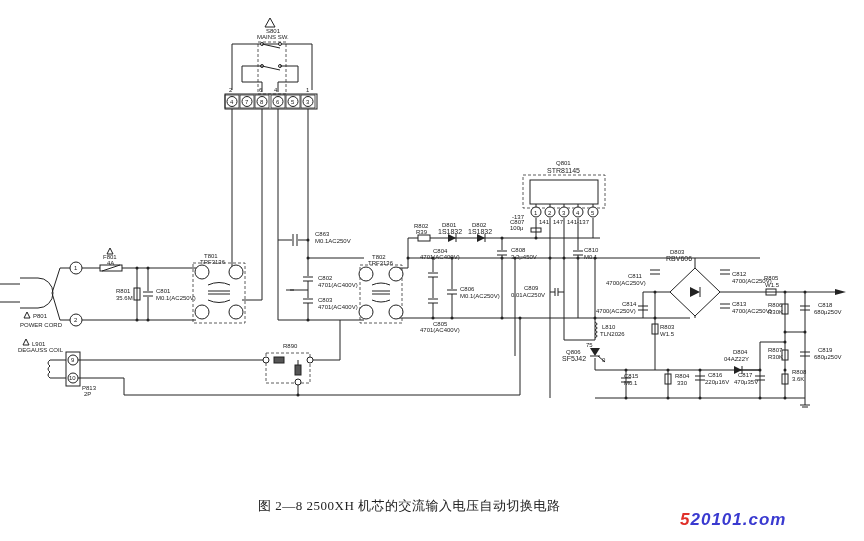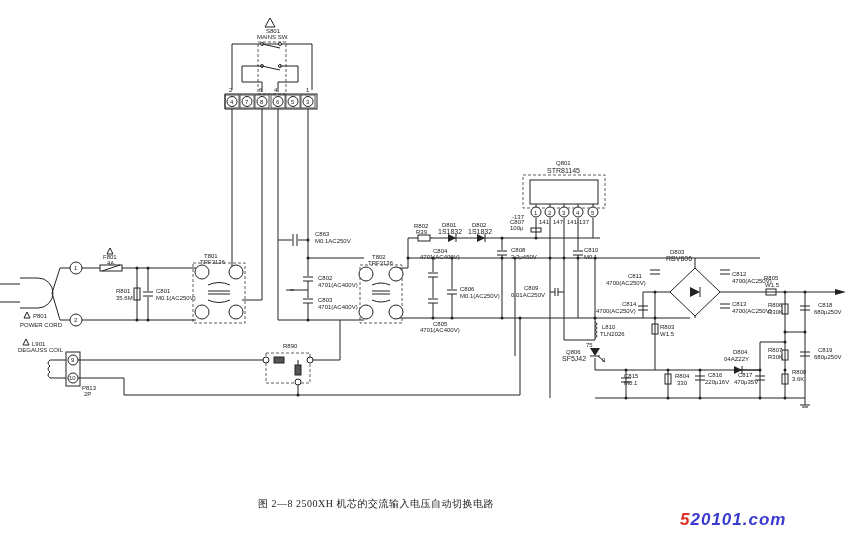--- a/index.html
+++ b/index.html
@@ -4,21 +4,21 @@
 <style>
   html,body{margin:0;padding:0;background:#fff;}
   body{width:864px;height:541px;position:relative;overflow:hidden;font-family:"Liberation Sans",sans-serif;}
   svg{position:absolute;left:0;top:0;}
   .w{stroke:#222;stroke-width:1;fill:none;}
   .dash{stroke:#333;stroke-width:0.8;fill:none;stroke-dasharray:3,2;}
   .lbl{font-family:"Liberation Sans",sans-serif;font-size:6px;fill:#222;}
   .lbl2{font-family:"Liberation Sans",sans-serif;font-size:7px;fill:#222;}
   .pin{fill:#fff;stroke:#222;stroke-width:1;}
   .dot{fill:#222;}
-  .caption{position:absolute;left:258px;top:497px;font-family:"Liberation Serif",serif;font-size:10px;color:#222;letter-spacing:0.5px;}
+  .caption{position:absolute;left:258px;top:497px;font-family:"Liberation Serif",serif;font-size:13px;color:#222;letter-spacing:0.5px;}
   .wm{position:absolute;left:680px;top:510px;font-family:"Liberation Sans",sans-serif;font-size:17px;font-weight:bold;font-style:italic;letter-spacing:1px;}
   .wm .a{color:#e0302a;}
   .wm .b{color:#3a3ad0;}
 </style>
 </head>
 <body>
 
 <svg width="864" height="541" viewBox="0 0 864 541">
 
   <g>

